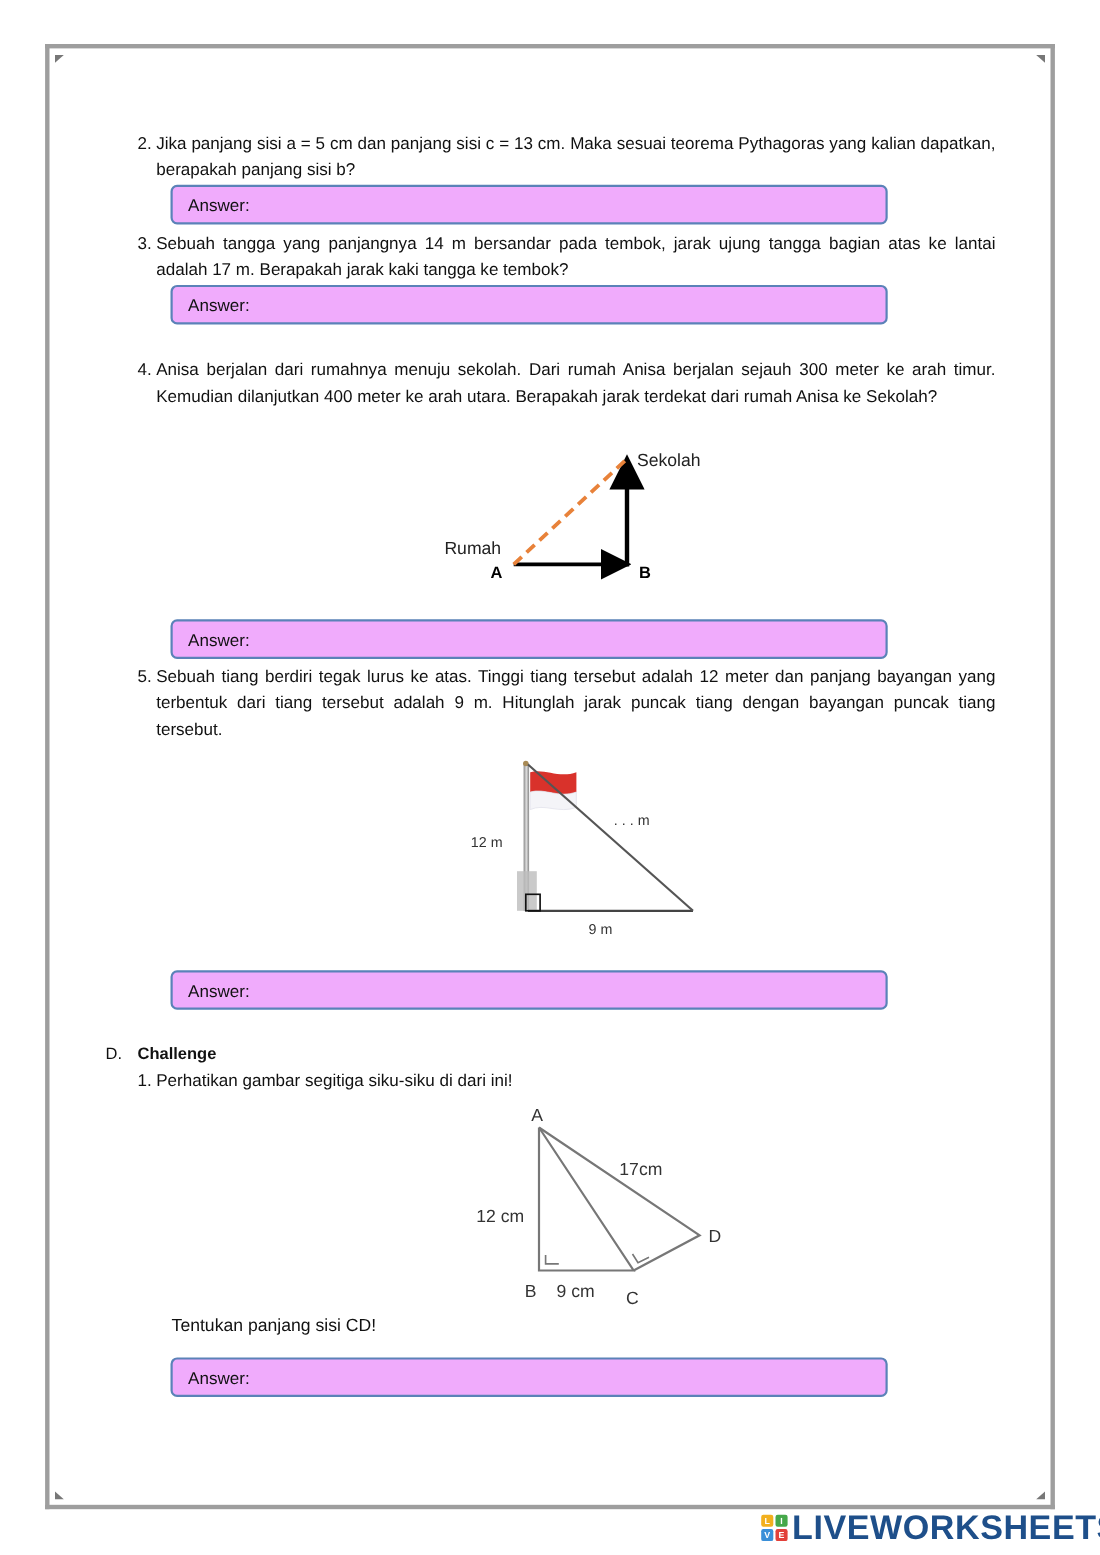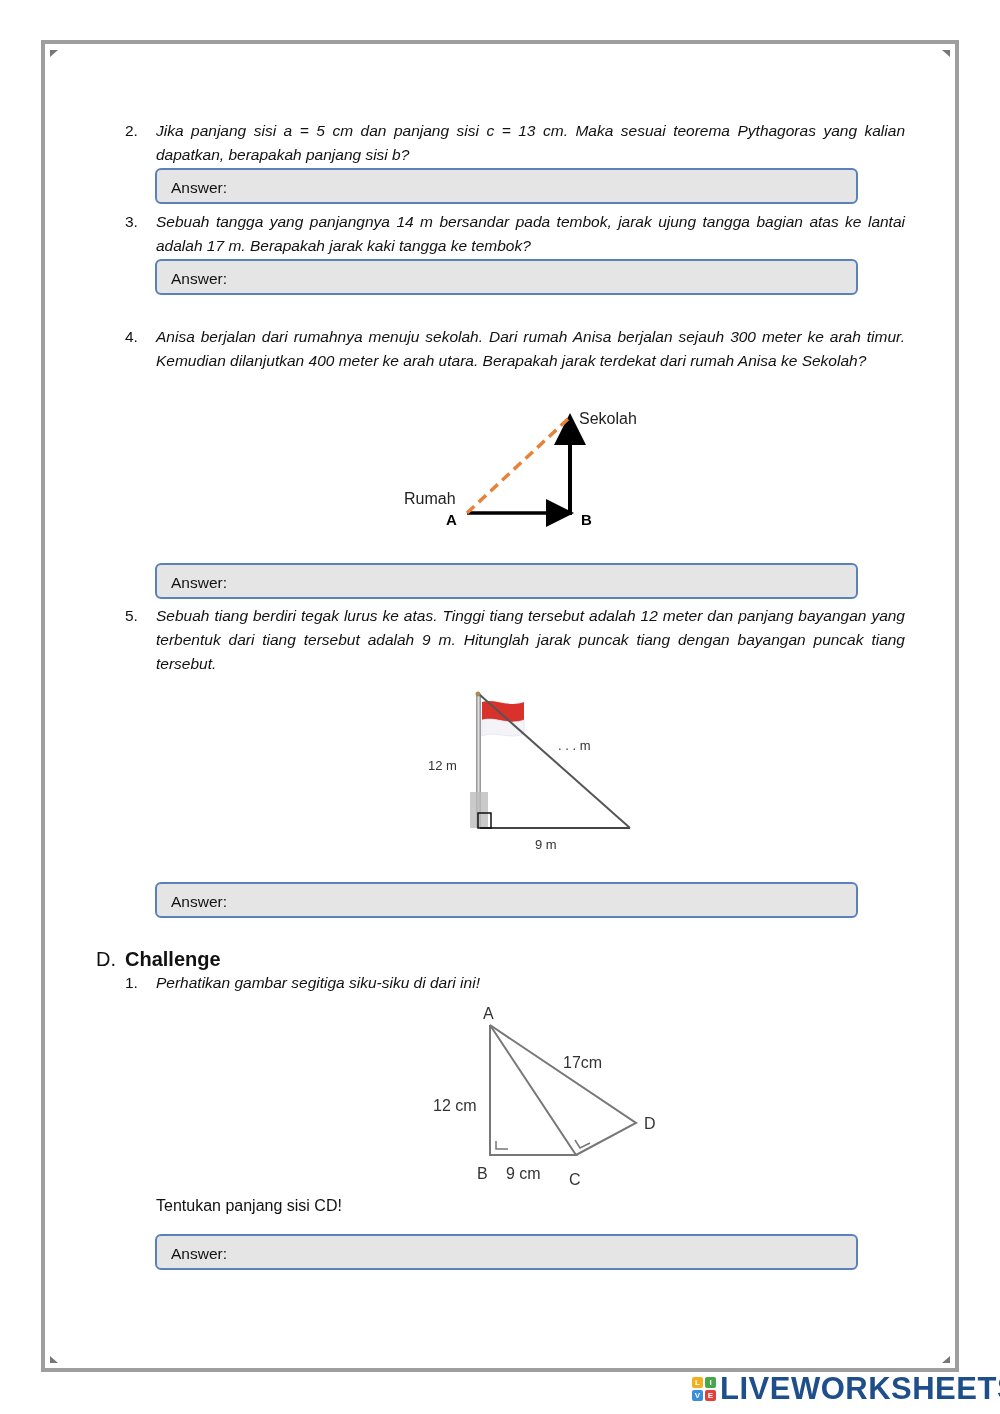--- a/index.html
+++ b/index.html
@@ -1,26 +1,26 @@
 <!DOCTYPE html>
 <html><head>
 <meta charset="utf-8">
 <style>
   html, body { margin: 0; padding: 0; background: #ffffff; }
   body { width: 1000px; height: 1414px; position: relative; overflow: hidden;
          font-family: "Liberation Sans", sans-serif; color: #111; }
   .frame-line { position: absolute; background: #9e9e9e; }
   .q { position: absolute; left: 125px; width: 780px; font-size: 15.5px; line-height: 24px; }
   .q .num { position: absolute; left: 0; top: 0; }
-  .q .txt { margin-left: 31px; text-align: justify; font-style: italic; }
-  .answer { position: absolute; left: 155px; width: 703px; height: 36px;
+  .q .txt { margin-left: 17px; text-align: justify; }
+  .answer { position: absolute; left: 155px; width: 652px; height: 36px;
             border: 2px solid #5b82b8; border-radius: 6px; box-sizing: border-box;
-            background: #e5e5e5; }
+            background: #f0abfc; }
   .answer span { position: absolute; left: 14px; top: 9px; font-size: 15.5px; color: #111; }
-  .section-d { position: absolute; left: 96px; top: 947px; font-size: 20px; line-height: 24px; }
+  .section-d { position: absolute; left: 96px; top: 947px; font-size: 15px; line-height: 24px; }
   .section-d .letter { display: inline-block; width: 29px; }
   .section-d .title { font-weight: bold; }
   .plain { position: absolute; left: 156px; font-size: 16px; }
   svg text { font-family: "Liberation Sans", sans-serif; }
   .logo { position: absolute; left: 692px; top: 1374px; height: 30px; display: flex; align-items: center; }
   .logo-grid { display: grid; grid-template-columns: 11px 11px; grid-template-rows: 11px 11px; gap: 2px; margin-right: 4px; }
   .logo-grid div { font-size: 8px; font-weight: bold; color: #fff; text-align: center; line-height: 11px; border-radius: 2px; }
   .logo-text { font-size: 31px; font-weight: bold; color: #1e4f8a; letter-spacing: 0.5px; font-family: "Liberation Sans", sans-serif; }
 </style>
 </head>

